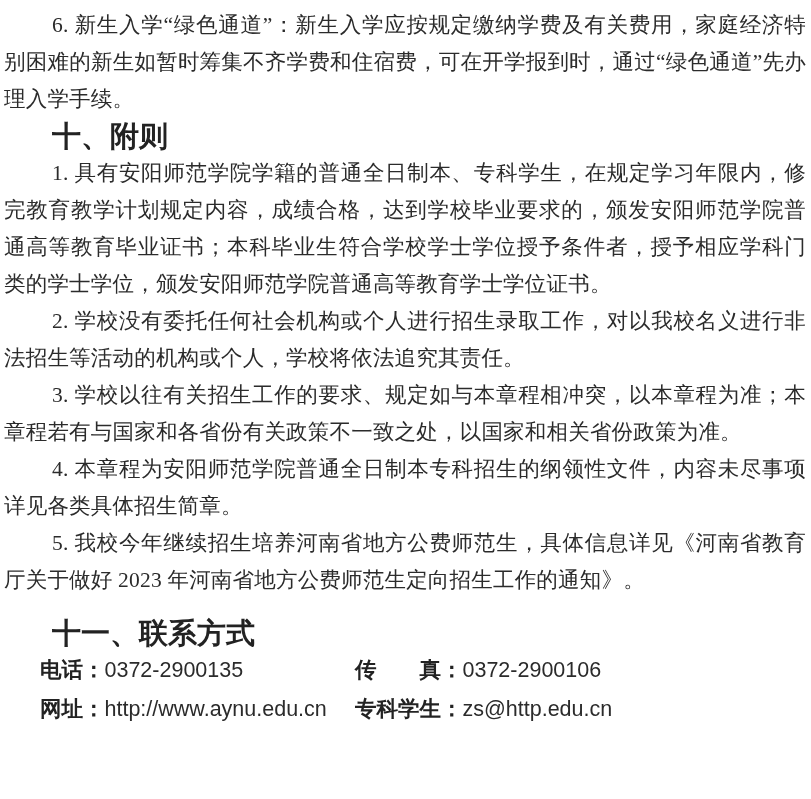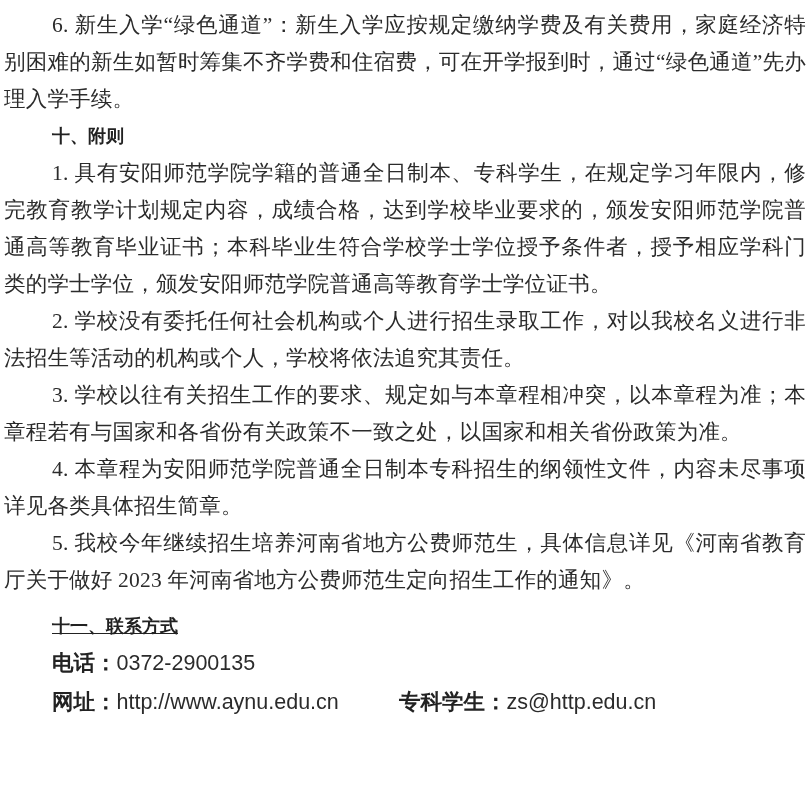--- a/index.html
+++ b/index.html
@@ -22,40 +22,38 @@
   }
   .page p.body-par {
     margin: 0;
     text-align: justify;
     text-justify: inter-ideograph;
     text-indent: 48px;
     letter-spacing: 0.2px;
   }
   .doc-heading {
     margin: 0;
-    font-size: 18px;
+    font-size: 29px;
     line-height: 37px;
     font-weight: bold;
     text-indent: 48px;
     color: #222222;
     font-family: "Liberation Sans", "DejaVu Sans", sans-serif;
   }
   .contact-heading {
-    margin-top: 9px;
-    text-decoration: underline;
+    margin-top: 16px;
   }
   .contact-row {
     display: flex;
-    margin-left: 48px;
+    margin-left: 36px;
     line-height: 37px;
     align-items: flex-start;
   }
   .contact-row + .contact-row {
     margin-top: 2px;
-    gap: 32px;
   }
   .contact-col.col1 {
     width: 315px;
     flex: none;
   }
   .contact-col {
     white-space: nowrap;
   }
   .clabel {
     font-weight: bold;
@@ -86,20 +84,23 @@
 
   <p class="body-par">5. 我校今年继续招生培养河南省地方公费师范生，具体信息详见《河南省教育厅关于做好 2023 年河南省地方公费师范生定向招生工作的通知》。</p>
 
 
   <h2 class="doc-heading contact-heading">十一、联系方式</h2>
 
   <div class="contact-row">
     <div class="contact-col col1">
       <span class="clabel">电话：</span><span class="cvalue">0372-2900135</span>
     </div>
+    <div class="contact-col">
+      <span class="clabel">传　　真：</span><span class="cvalue">0372-2900106</span>
+    </div>
   </div>
 
   <div class="contact-row">
     <div class="contact-col col1">
       <span class="clabel">网址：</span><span class="cvalue">http://www.aynu.edu.cn</span>
     </div>
     <div class="contact-col">
       <span class="clabel">专科学生：</span><span class="cvalue">zs@http.edu.cn</span>
     </div>
   </div>

